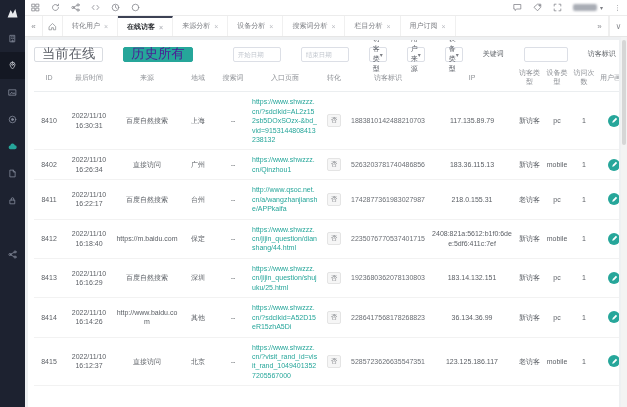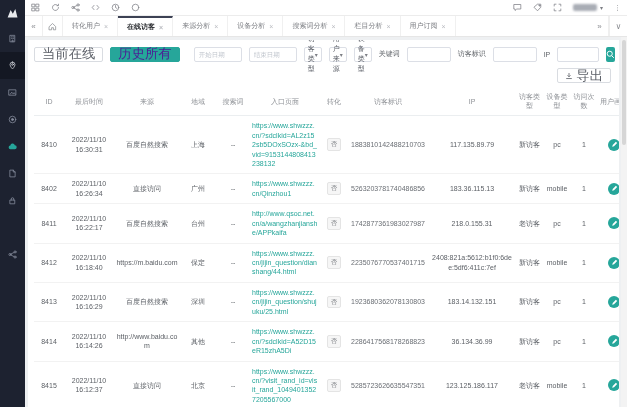--- a/index.html
+++ b/index.html
@@ -35,21 +35,21 @@
     border-right:1px solid #f0f0f0; cursor:pointer; white-space:nowrap; }
   .tab .x { color:#b9bbc0; font-size:7px; }
   .tab.active { color:#2f3135; font-weight:bold; border-top:2px solid #3c4254; background:#fff; }
   .tabbar-right { margin-left:auto; display:flex; }
 
   
   .content { position:absolute; left:25px; top:37px; right:6px; bottom:0; padding:3px 2px 0 3px; }
   .card { background:#fff; height:100%; padding:5px 6px 0 6px; overflow:hidden; }
 
   
-  .filters { display:flex; align-items:center; gap:7px; height:18px; }
+  .filters { display:flex; align-items:center; gap:20px; height:18px; }
   .btn { height:15px; padding:0 7px; display:inline-flex; align-items:center; justify-content:center;
     border:1px solid #d9dce1; border-radius:2px; background:#fff; color:#5a5e66; cursor:pointer; white-space:nowrap; }
   .btn.primary { background:#26a69a; border-color:#26a69a; color:#4c1d95; }
   .filters .spacer { width:18px; }
   .f-input { height:15px; border:1px solid #dcdfe6; border-radius:2px; padding:0 4px; width:48px;
     color:#606266; font-size:6.5px; font-family:inherit; }
   .f-input::placeholder { color:#bfc4cc; }
   .f-select { height:15px; border:1px solid #dcdfe6; border-radius:2px; background:#fff; width:46px;
     display:inline-flex; align-items:center; justify-content:space-between; padding:0 3px; color:#5a5e66; cursor:pointer; }
   .f-label { color:#5f6368; white-space:nowrap; }
@@ -303,31 +303,20 @@
         <button class="search-btn">
           <span class="icon">
             <svg width="9" height="9" viewBox="0 0 12 12">
                 <circle cx="5" cy="5" r="3.4" fill="none" stroke="#fff" stroke-width="1.3"></circle>
                 <line x1="7.6" y1="7.6" x2="10.4" y2="10.4" stroke="#fff" stroke-width="1.3"></line>
               </svg>
           </span>
         </button>
       </div>
 
-      <div class="export-row">
-        <button class="btn export-btn">
-          <span class="icon">
-            <svg width="8" height="8" viewBox="0 0 12 12" fill="none" stroke="#5a5e66" stroke-width="1.2">
-                <path d="M6 1.5v5.5M3.8 5l2.2 2.2L8.2 5"></path>
-                <path d="M1.8 9.8h8.4"></path>
-              </svg>
-          </span>
-          <span>导出</span>
-        </button>
-      </div>
 
       <table>
         <colgroup id="cols">
             <col style="width: 30px;">
             <col style="width: 50px;">
             <col style="width: 66px;">
             <col style="width: 36px;">
             <col style="width: 34px;">
             <col style="width: 70px;">
             <col style="width: 28px;">

